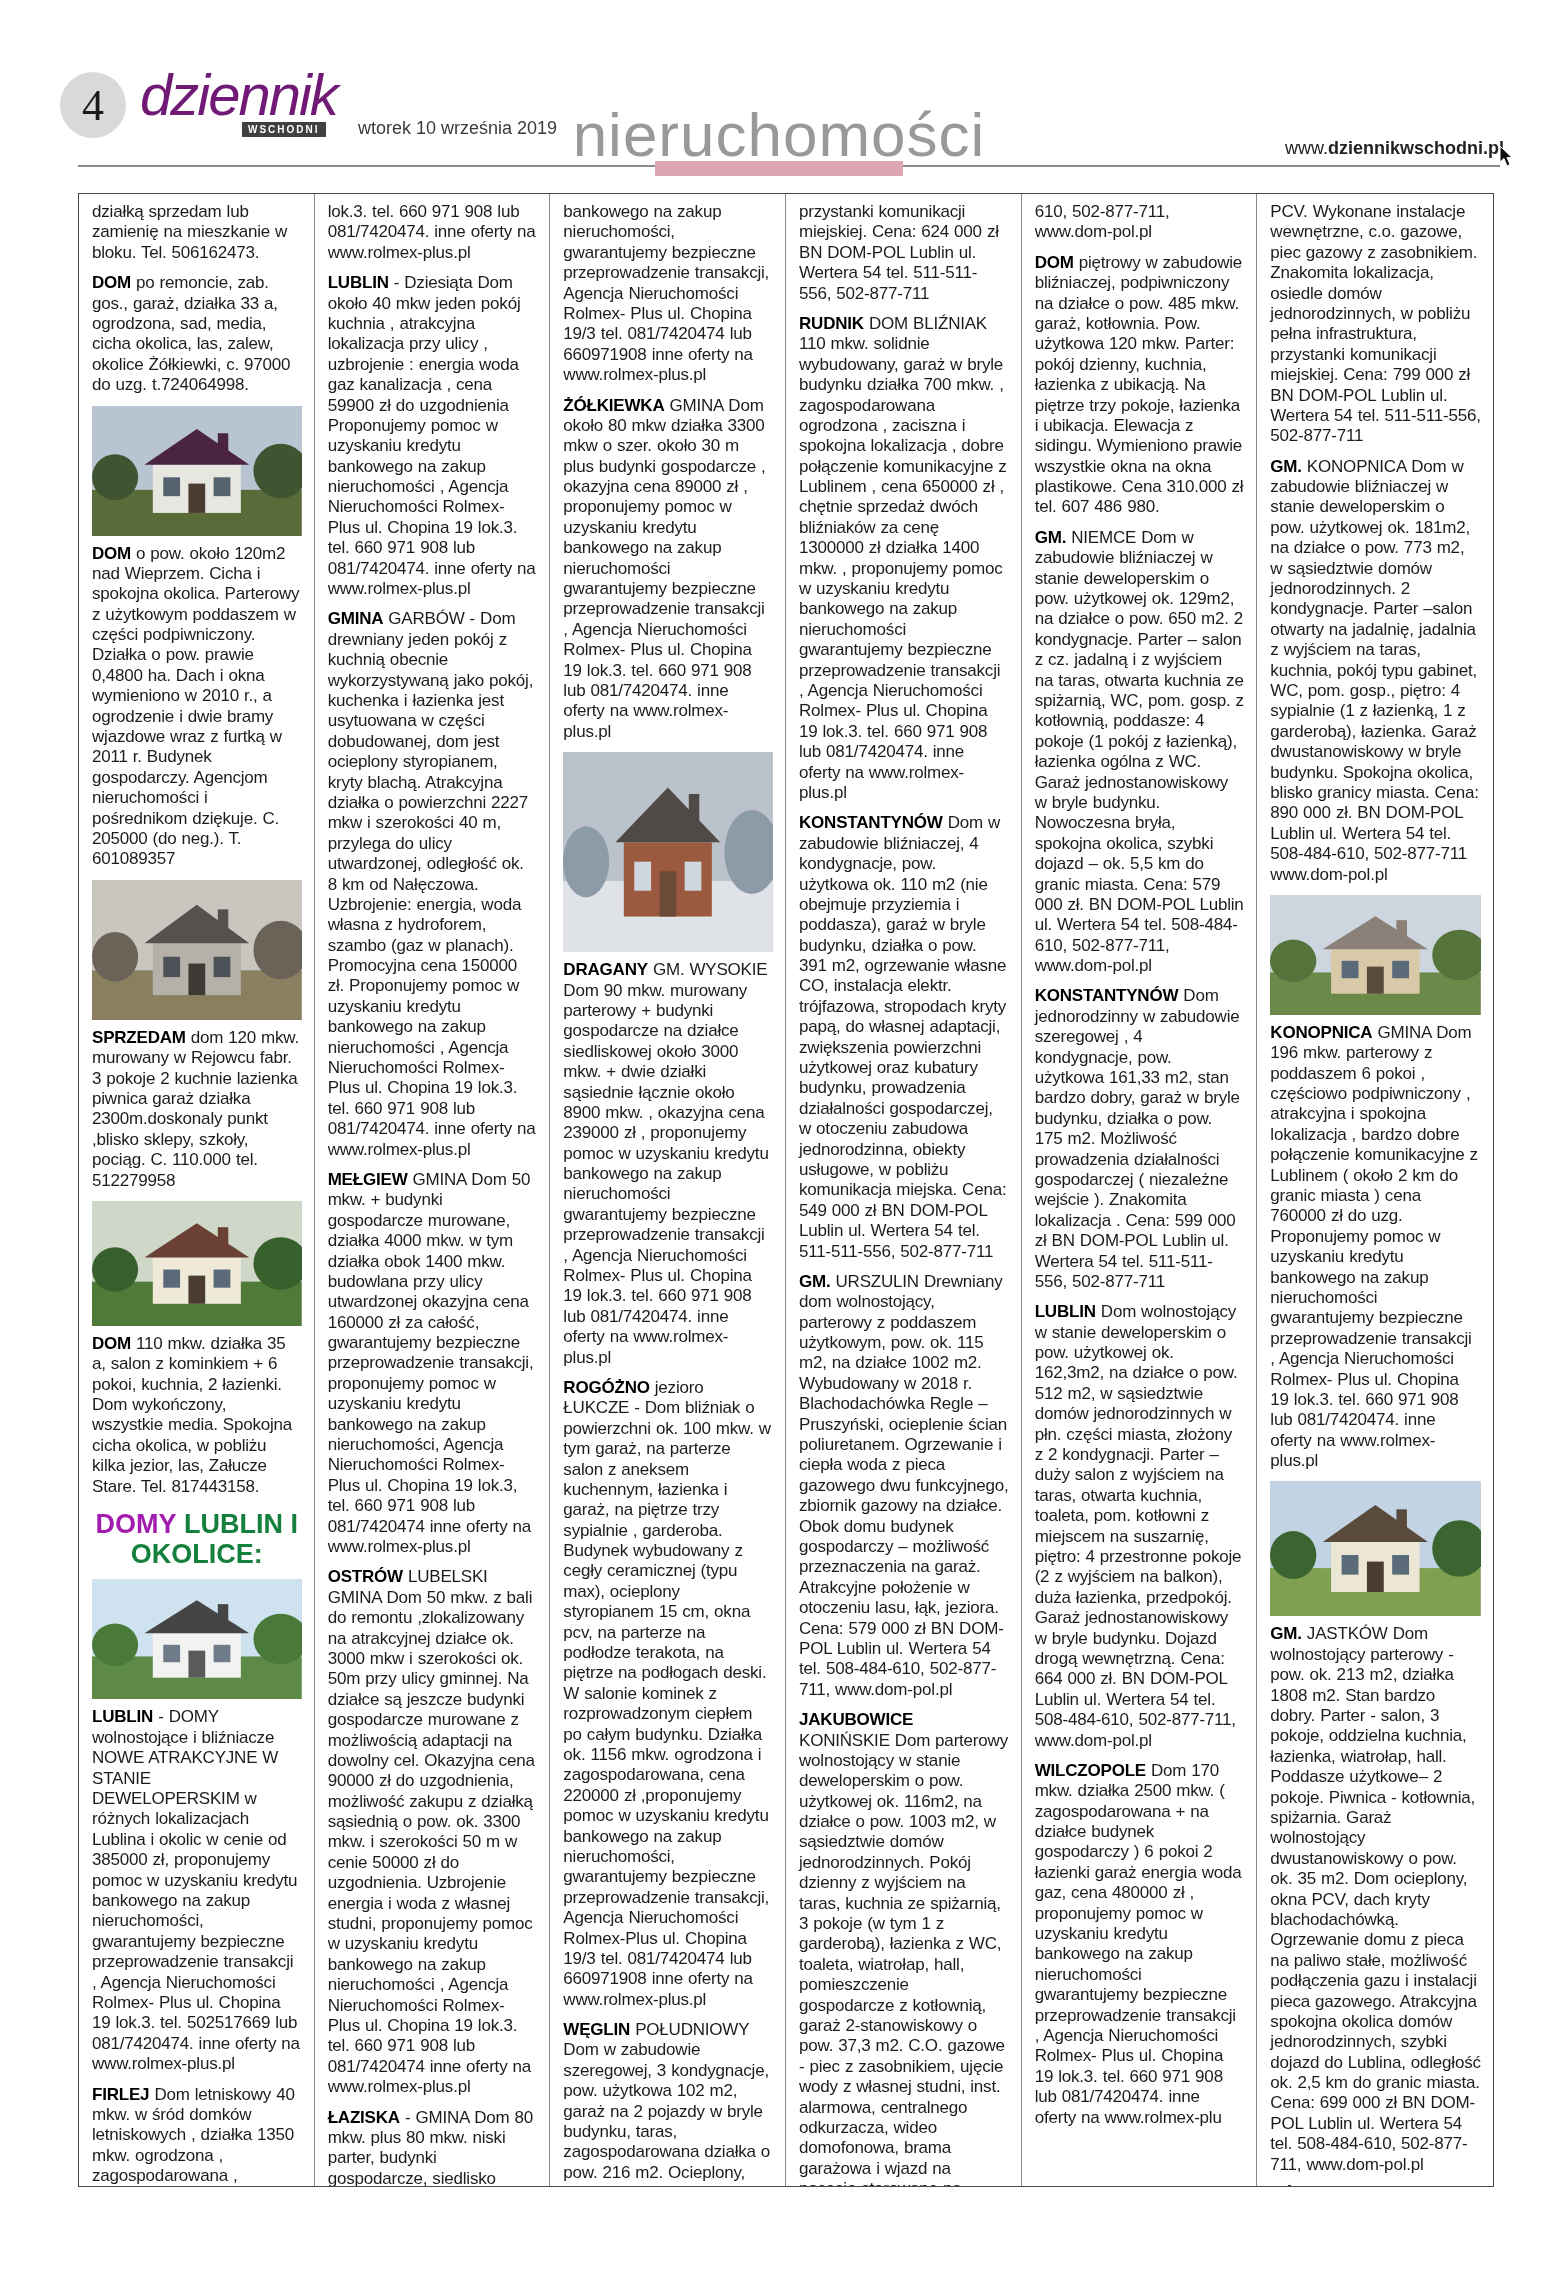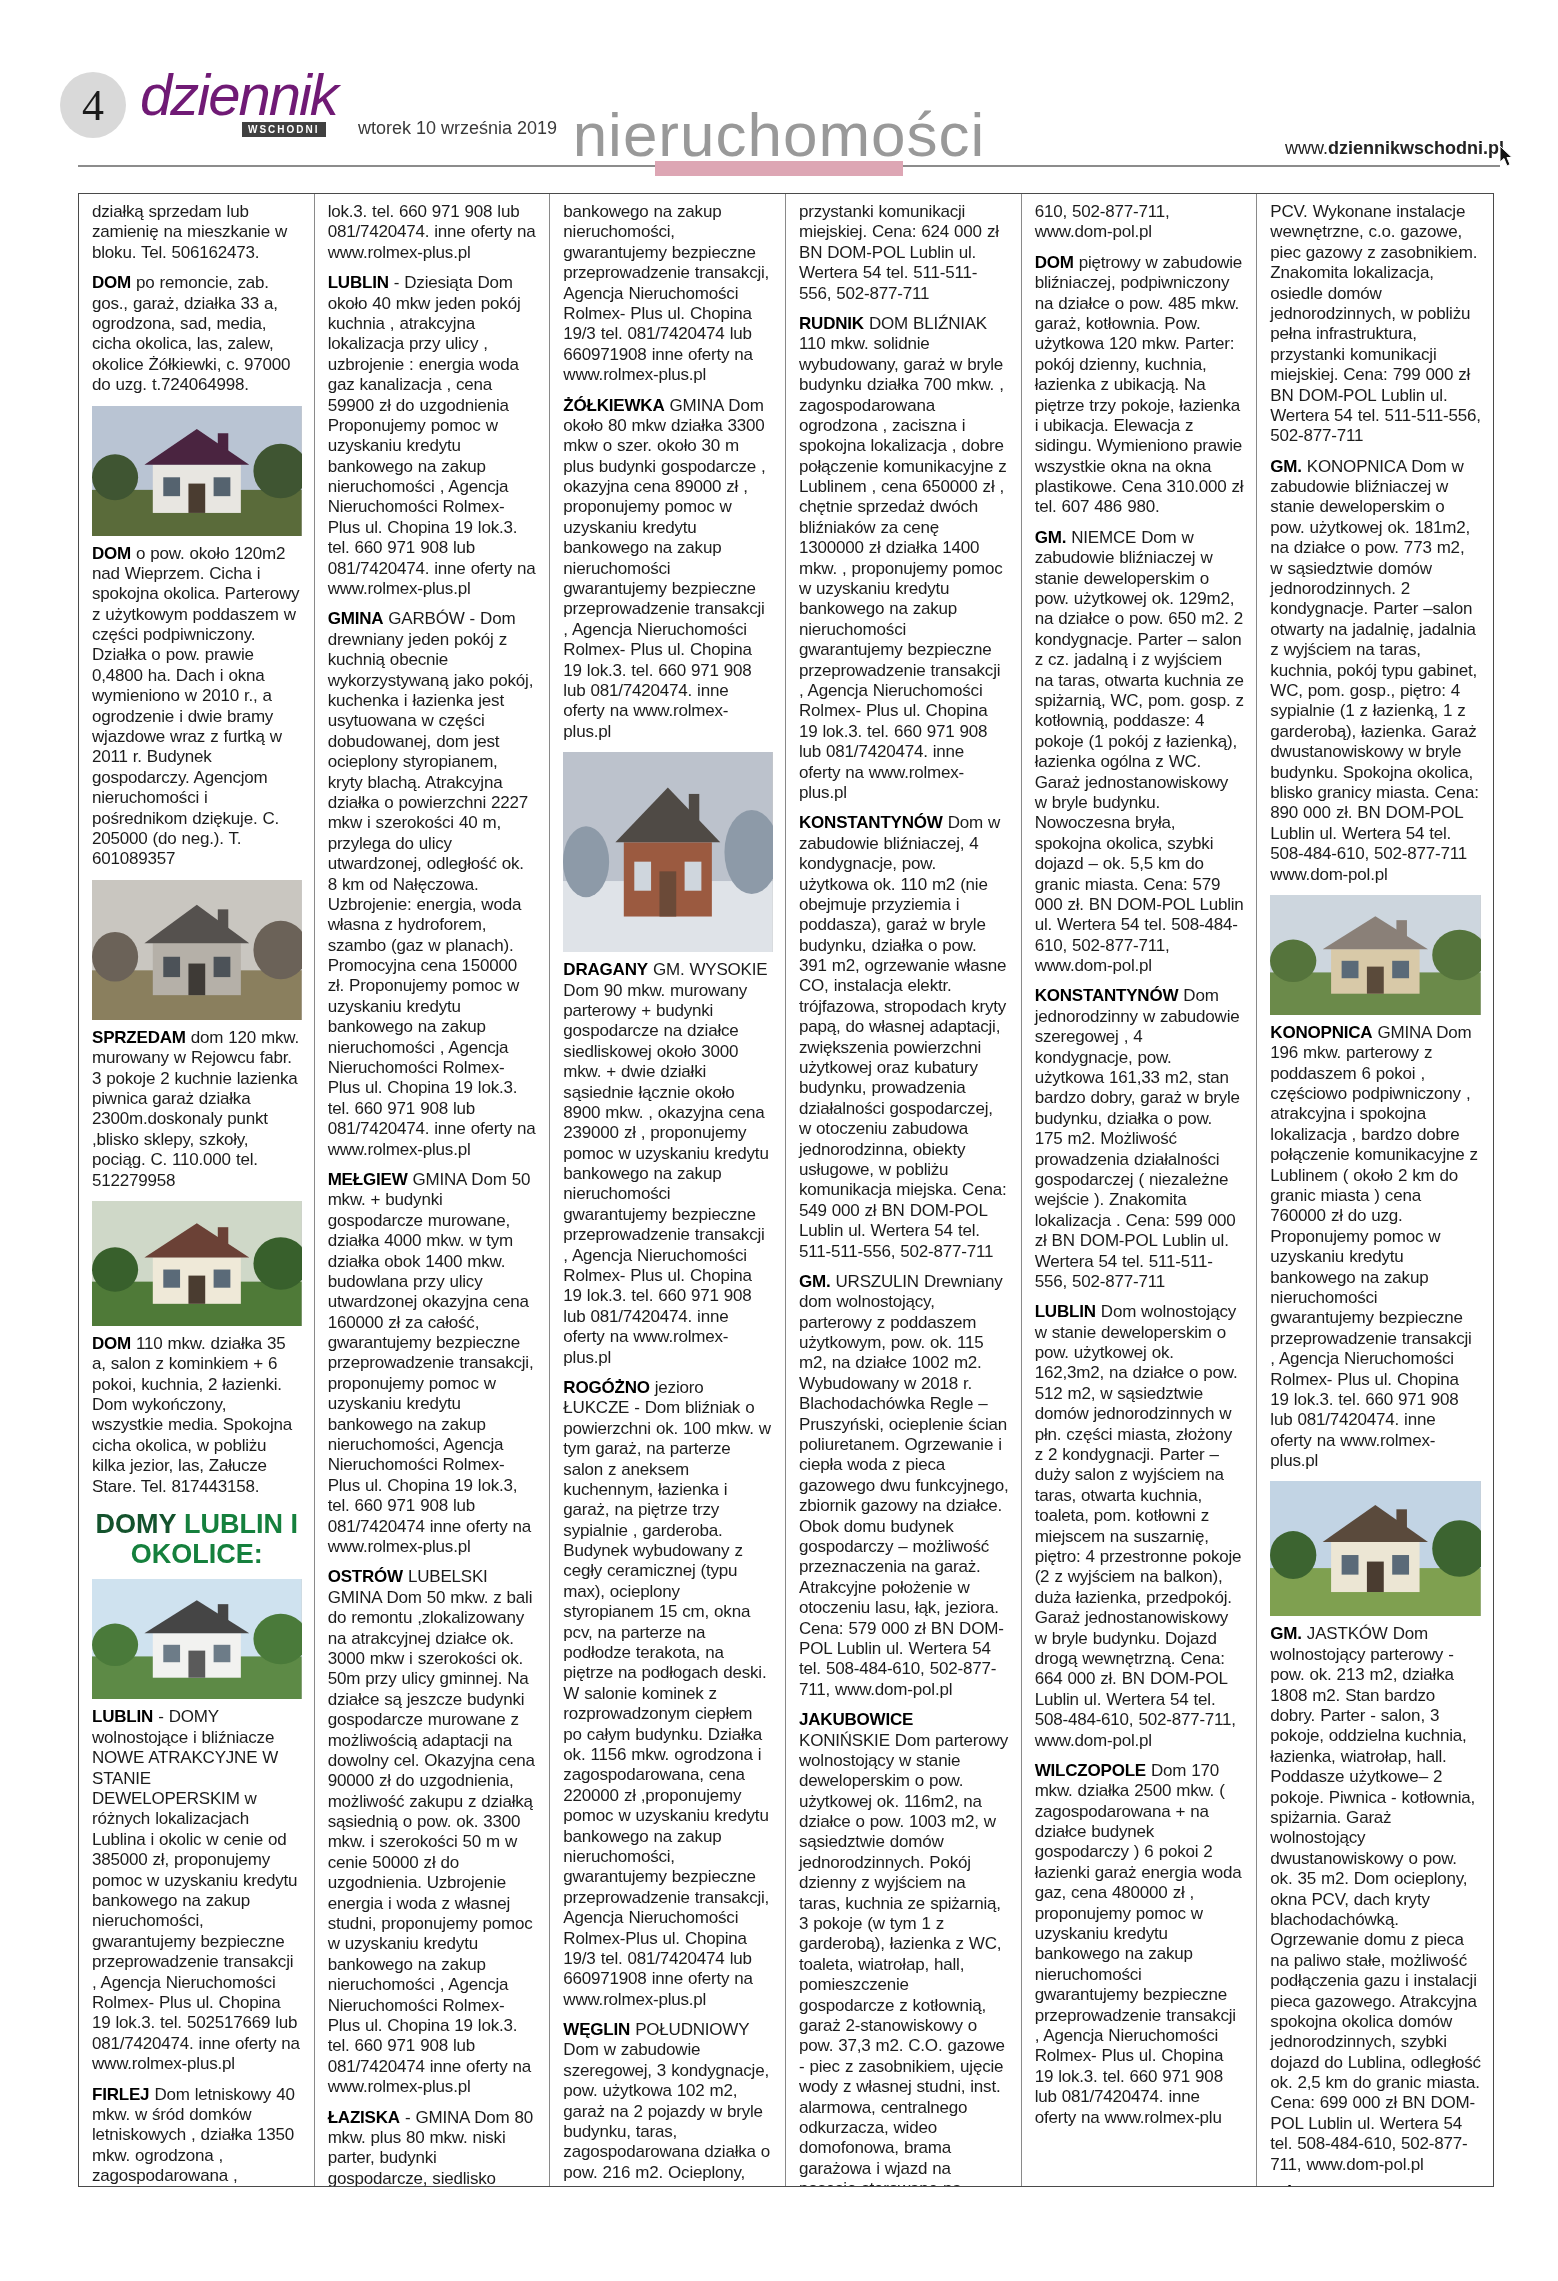--- a/index.html
+++ b/index.html
@@ -46,21 +46,21 @@
   .col{border-right:1px solid #8a8a8a;padding:8px 12px 10px 13px;overflow:hidden;}
   .col:last-child{border-right:none;}
   .ad{
     margin:0 0 10px 0;font-size:17px;line-height:1.2;letter-spacing:-0.2px;
     text-align:left;word-spacing:0.5px;
   }
   .ad b.lead{font-weight:bold;color:#000;}
   .colhead{
     text-align:center;font-size:27px;line-height:1.12;margin:12px 0 10px 0;font-weight:bold;
   }
-  .colhead .h1w{color:#14532d;font-weight:800;}
+  .colhead .h1w{color:#a21caf;font-weight:800;}
   .colhead .h2w{color:#15803d;}
   .photo{
     margin:3px 0 8px 0;width:100%;display:block;overflow:hidden;background:#ccc;
   }
   .photo svg{display:block;width:100%;height:100%;}
 </style>
 </head>
 <body>
 
 <div class="header">

